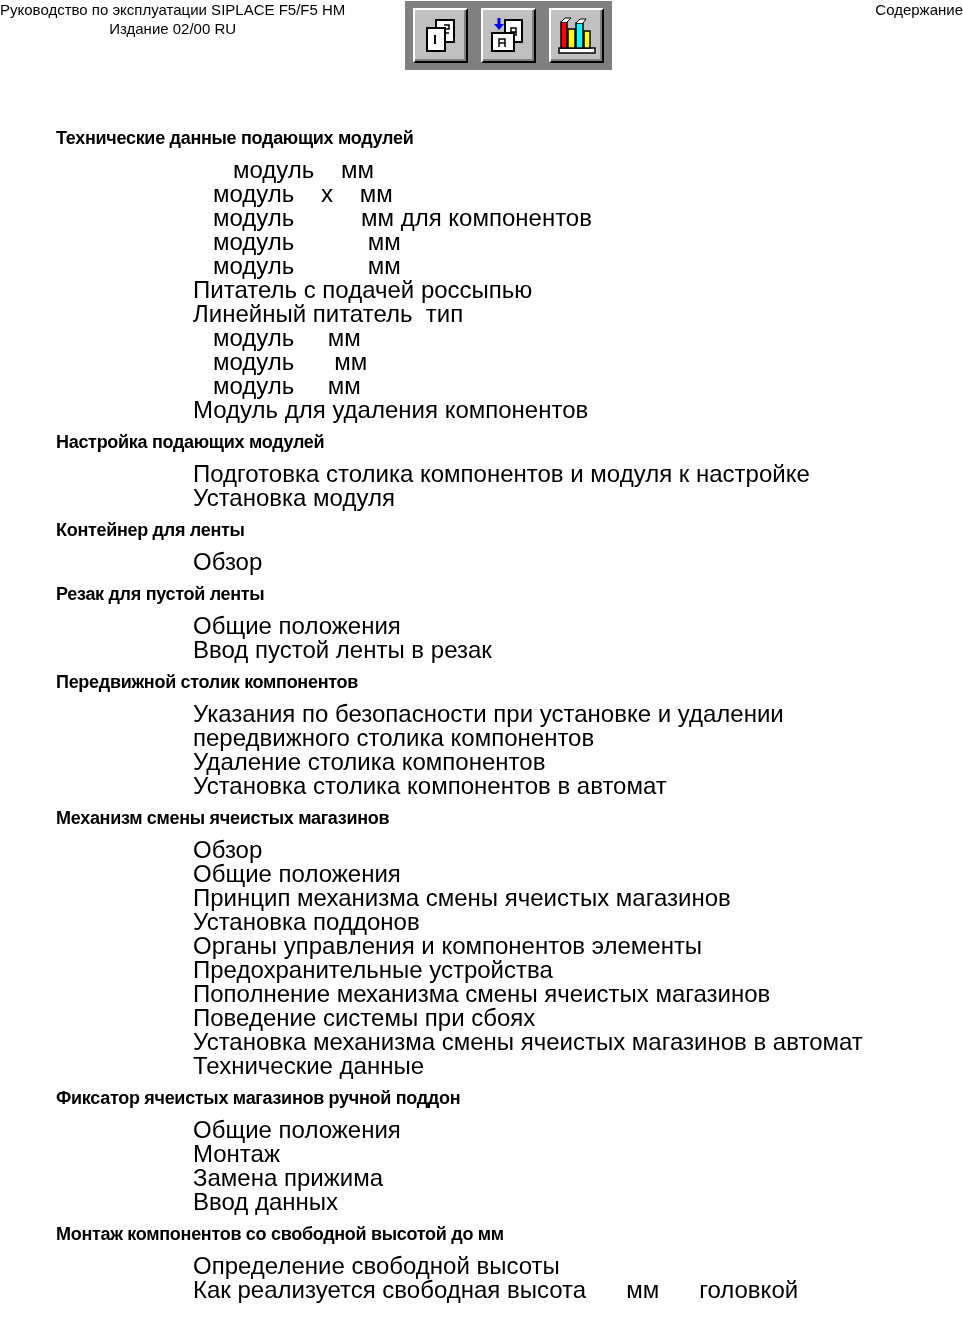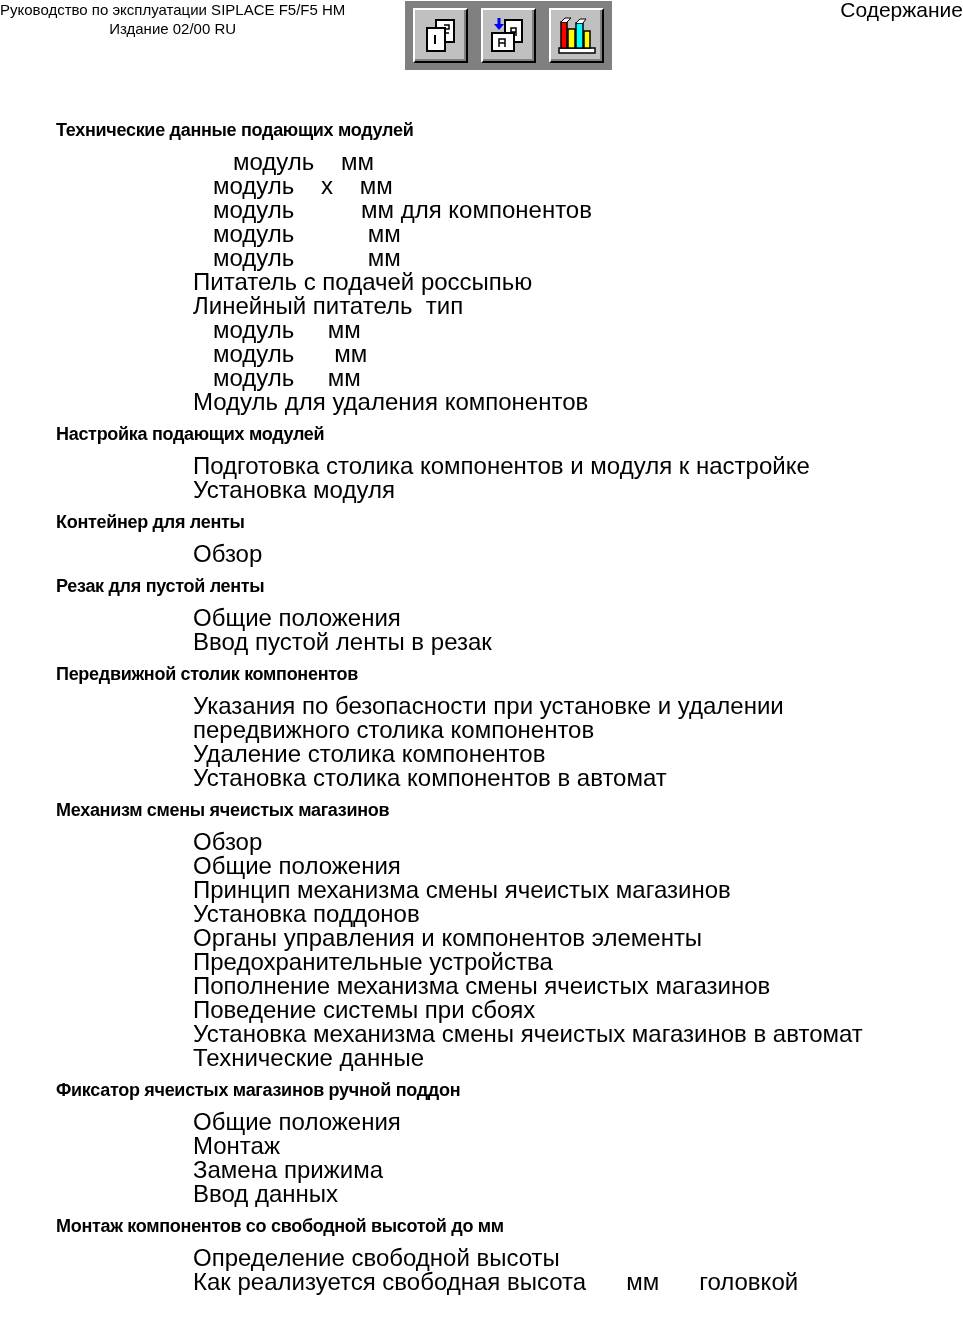--- a/index.html
+++ b/index.html
@@ -1,28 +1,28 @@
 <!DOCTYPE html>
 <html><head>
 <meta charset="utf-8">
 <style>
   html, body { margin:0; padding:0; background:#ffffff; }
   body { width:963px; height:1337px; position:relative; overflow:hidden;
          font-family:"Liberation Sans", sans-serif; color:#000; }
   .hdr-left { position:absolute; left:0; top:0; font-size:15px; line-height:19px;text-align:center; }
-  .hdr-right { position:absolute; right:0; top:0; font-size:21px; line-height:19px; }
+  .hdr-right { position:absolute; right:0; top:0; font-size:15px; line-height:19px; }
   .toolbar { position:absolute; left:405px; top:1px; width:207px; height:69px; background:#808080; }
   .tbtn { position:absolute; top:7px; width:55px; height:55px; background:#c0c0c0;
           border:2px solid; border-color:#fff #000 #000 #fff; box-sizing:border-box;
           box-shadow: inset -2px -2px 0 #808080; cursor:pointer; }
   .tbtn svg { position:absolute; left:0; top:0; width:51px; height:51px; }
   .toc { position:absolute; left:56px; top:118px; width:900px; }
   .sec-title { font-weight:bold; font-size:18px; line-height:24px; margin-top:8px;
                letter-spacing:-0.3px; }
-  .sec-title:first-child { margin-top:0; }
+  .sec-title:first-child { margin-top:8px; }
   .items { padding-left:137px; margin-top:8px; }
   .item { font-size:24px; line-height:24px; white-space:pre; }
   .item.wrap { white-space:normal; width:720px; }
 </style>
 </head>
 <body>
 
 <div class="hdr-left">
   <div>Руководство по эксплуатации SIPLACE F5/F5 HM</div>
   <div>Издание 02/00 RU</div>

